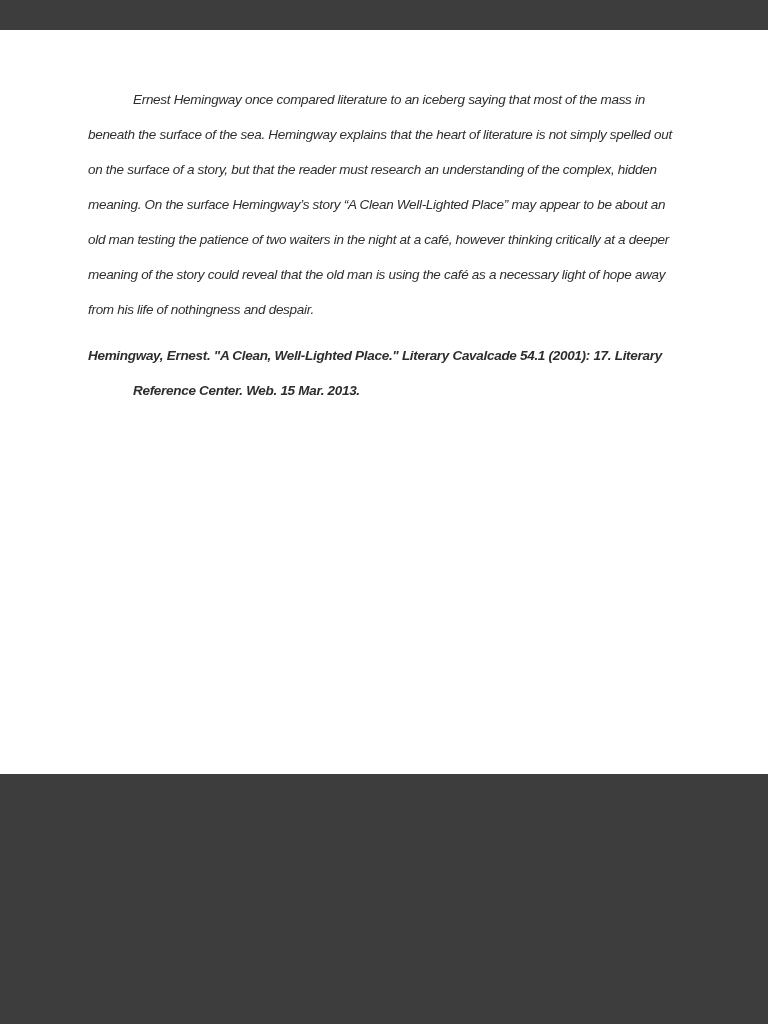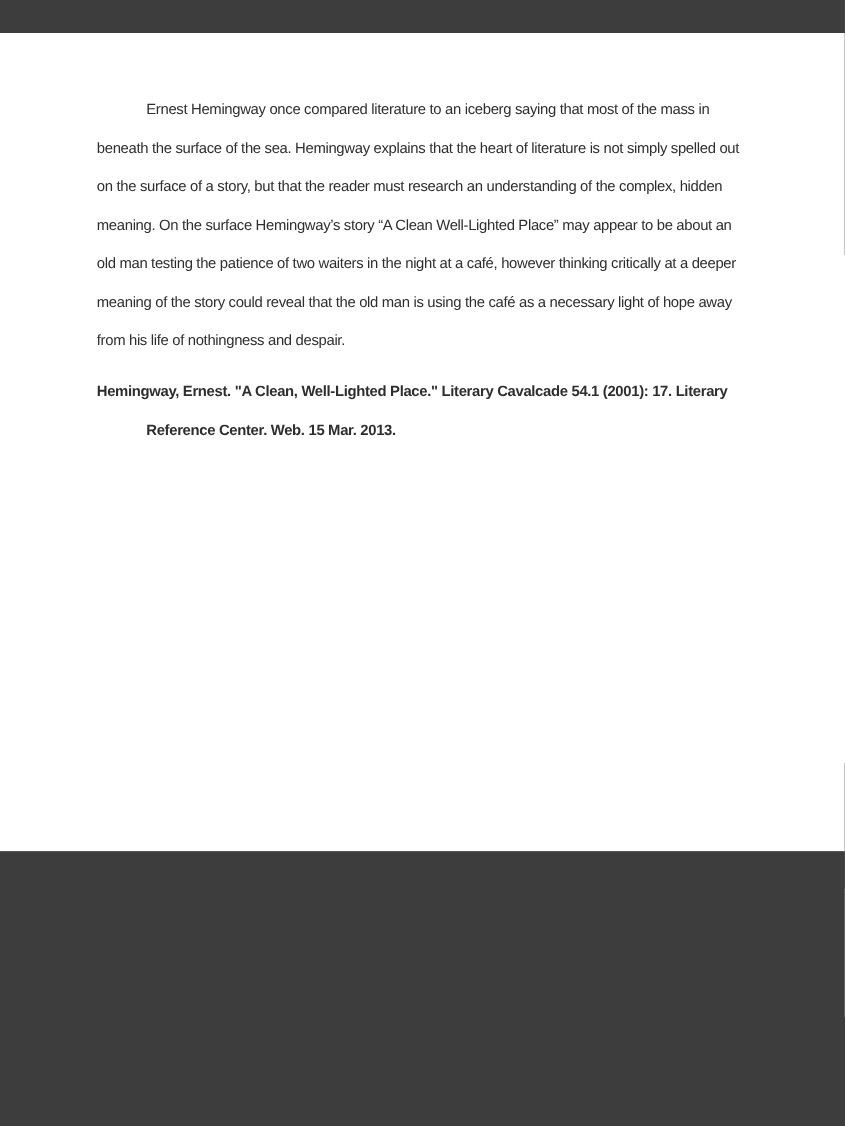--- a/index.html
+++ b/index.html
@@ -19,20 +19,21 @@
   }
   .letterbox.top { height: 30px; }
   .letterbox.bottom { height: 34px; }
   .page {
     width: 768px;
     height: 744px;
     background: #ffffff;
     box-sizing: border-box;
     padding: 52px 88px 0 88px;
     color: #2e2e2e;
+    font-style: italic;
   }
   .doc-text {
     font-size: 13.5px;
     line-height: 35px;
     letter-spacing: -0.3px;
     color: #2e2e2e;
     margin: 0;
     text-align: left;
   }
   .intro {

